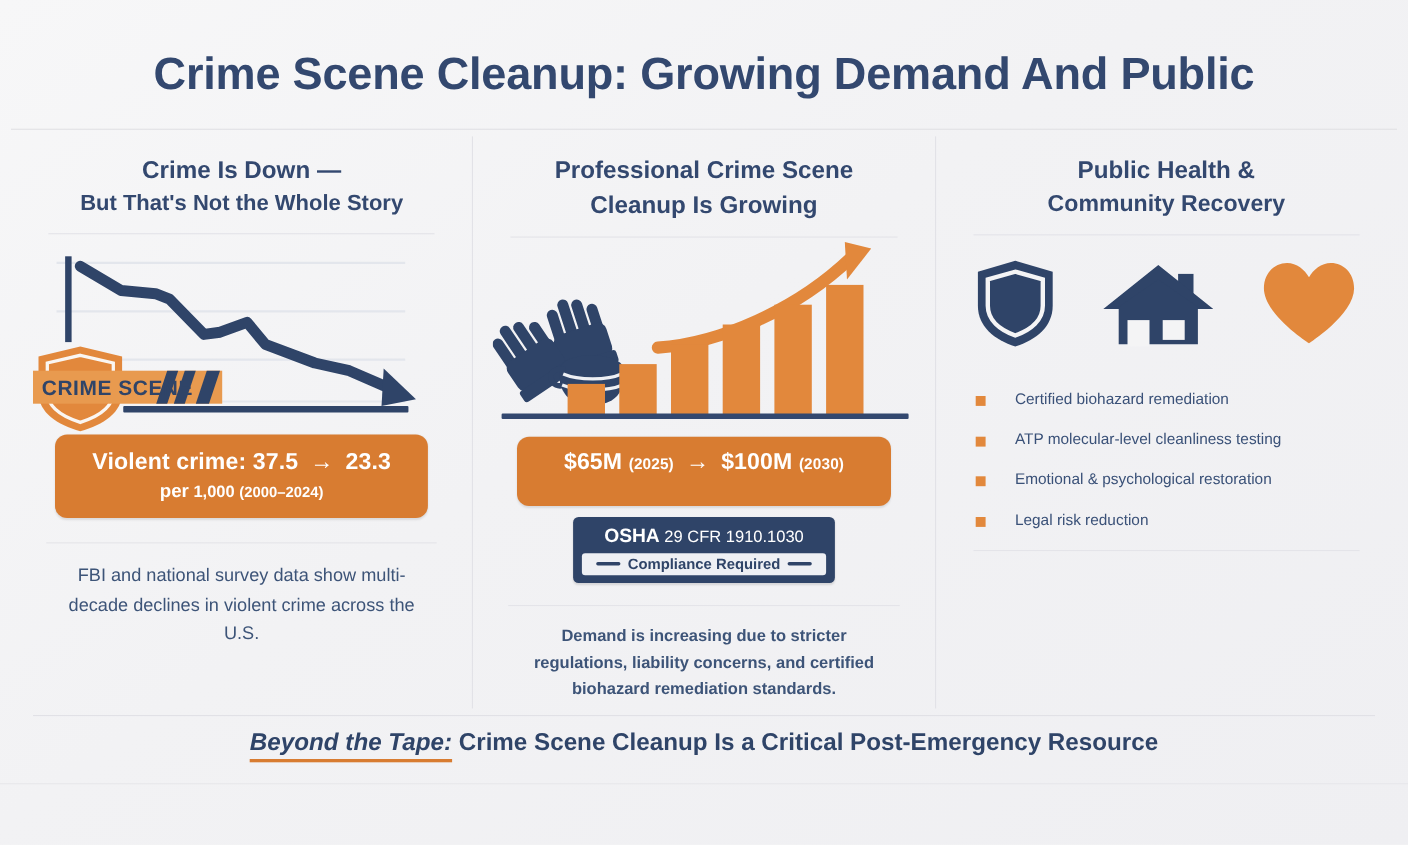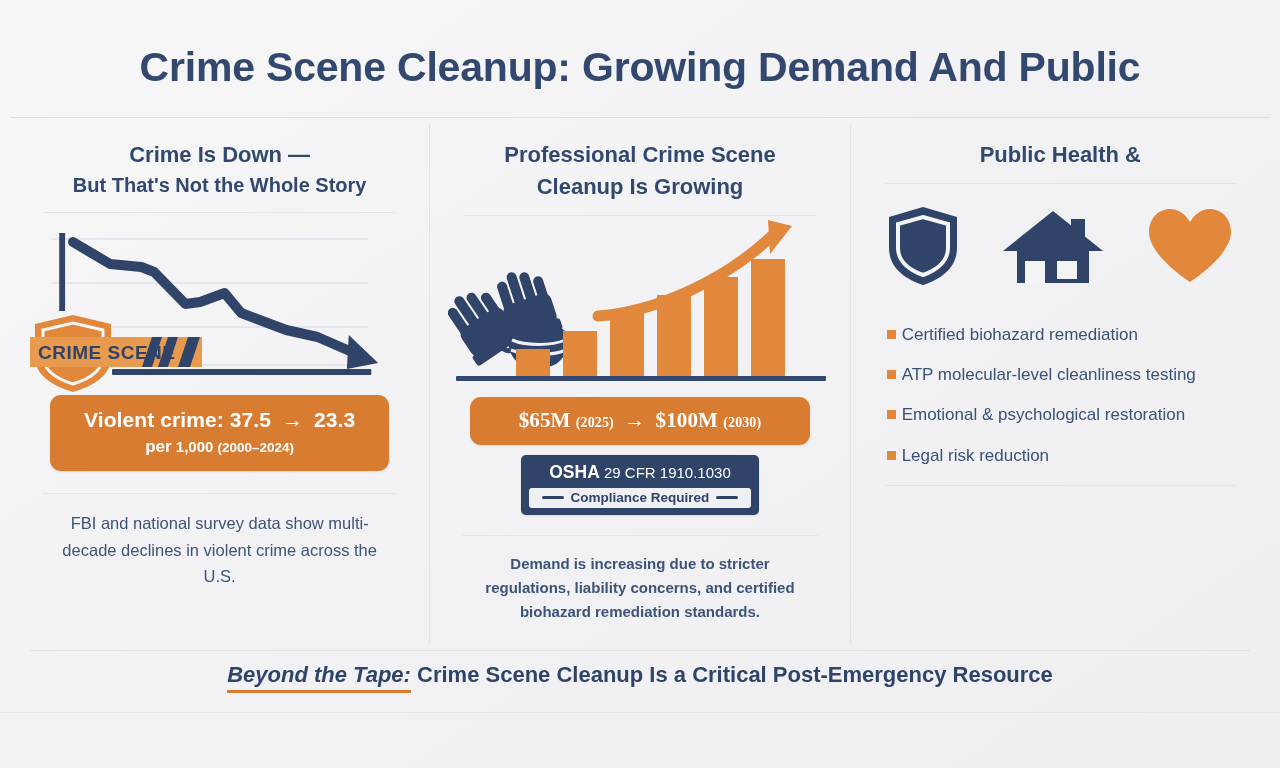--- a/index.html
+++ b/index.html
@@ -151,23 +151,23 @@
   .rule-c2 { margin: 20px 18px 0 18px; height: 1px; background: #e4e4e9; }
 
   
   .icons-row {
     display: flex; justify-content: center; align-items: center;
     gap: 40px; height: 112px; margin-top: 6px;
   }
 
   .bullets { margin: 22px 8px 0 22px; }
   .bullet {
-    display: flex; align-items: flex-start; gap: 6px;
+    display: flex; align-items: flex-start; gap: 27px;
     margin-bottom: 19px;
-    font-size: 17px;
+    font-size: 14px;
     color: #3a5178;
     line-height: 1.25;
   }
   .bullet .sq {
     width: 9px; height: 9px; background: #e2883c;
     margin-top: 6px; flex: 0 0 auto;
   }
   .rule-c3 { margin: 8px 20px 0 20px; height: 1px; background: #e4e4e9; }
 
   
@@ -306,21 +306,21 @@
           <div class="bar" style="height:28px"></div>
           <div class="bar" style="height:46px"></div>
           <div class="bar" style="height:64px"></div>
           <div class="bar" style="height:82px"></div>
           <div class="bar" style="height:100px"></div>
           <div class="bar" style="height:118px"></div>
         </div>
         <div class="baseline"></div>
       </div>
 
-      <div class="stat-box" style="padding:11px 10px 12px 10px;margin-top:2px;font-family:Liberation Serif, serif;">
+      <div class="stat-box" style="padding:11px 10px 28px 10px;margin-top:2px;">
         <div class="stat-line1">
           <span>$65M</span>
           <span class="stat-line2" style="font-size:14px;">(2025)</span>
           <span class="arrow">→</span>
           <span>$100M</span>
           <span class="stat-line2" style="font-size:14px;">(2030)</span>
         </div>
       </div>
 
       <div class="osha">
@@ -335,20 +335,21 @@
         </div>
       </div>
 
       <div class="rule-c2"></div>
       <div class="col-note">Demand is increasing due to stricter regulations, liability concerns, and certified biohazard remediation standards.</div>
     </div>
 
     <div class="col c3">
       <div class="col-head">
         <span>Public Health &amp;</span>
+        <span class="l2">Community Recovery</span>
       </div>
       <div class="col-rule"></div>
 
       <div class="icons-row">
         <svg width="76" height="84" viewBox="0 0 76 84">
           <path d="M38 3 L72 13 L72 44 C72 63 57 75 38 81 C19 75 4 63 4 44 L4 13 Z" fill="#2f4468"></path>
           <path d="M38 13 L63 20 L63 44 C63 57 52 66 38 71 C24 66 13 57 13 44 L13 20 Z" fill="none" stroke="#f4f4f5" stroke-width="4"></path>
         </svg>
         <svg width="104" height="82" viewBox="0 0 104 82">
           <rect x="70" y="14" width="14" height="26" fill="#2f4468"></rect>

